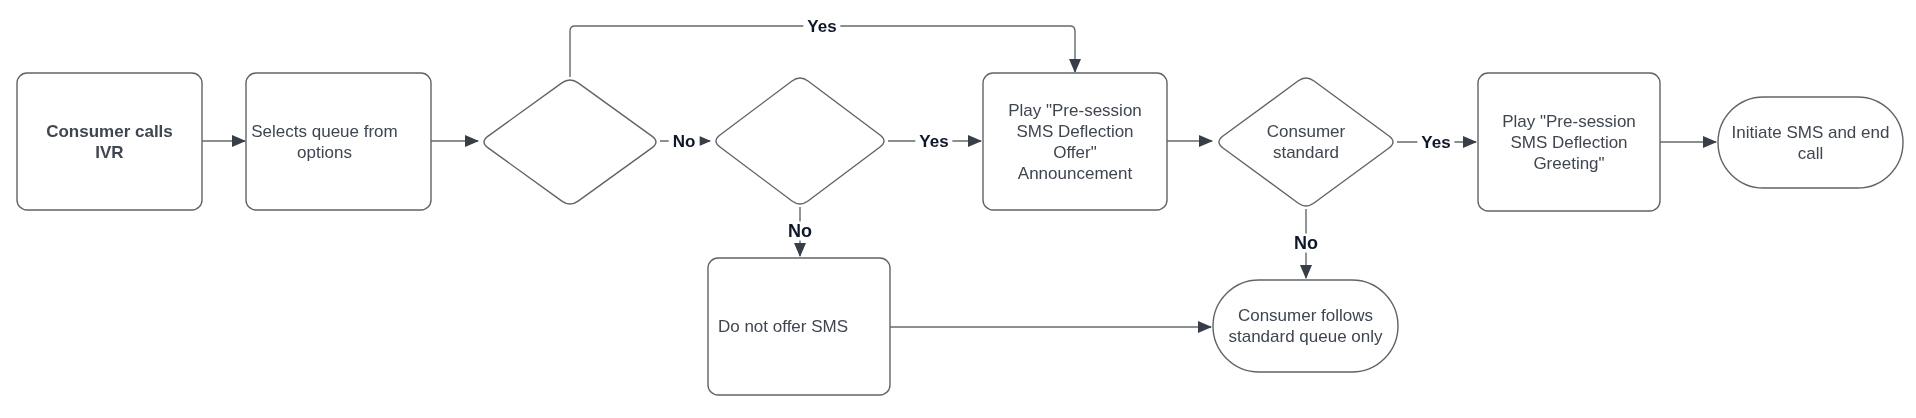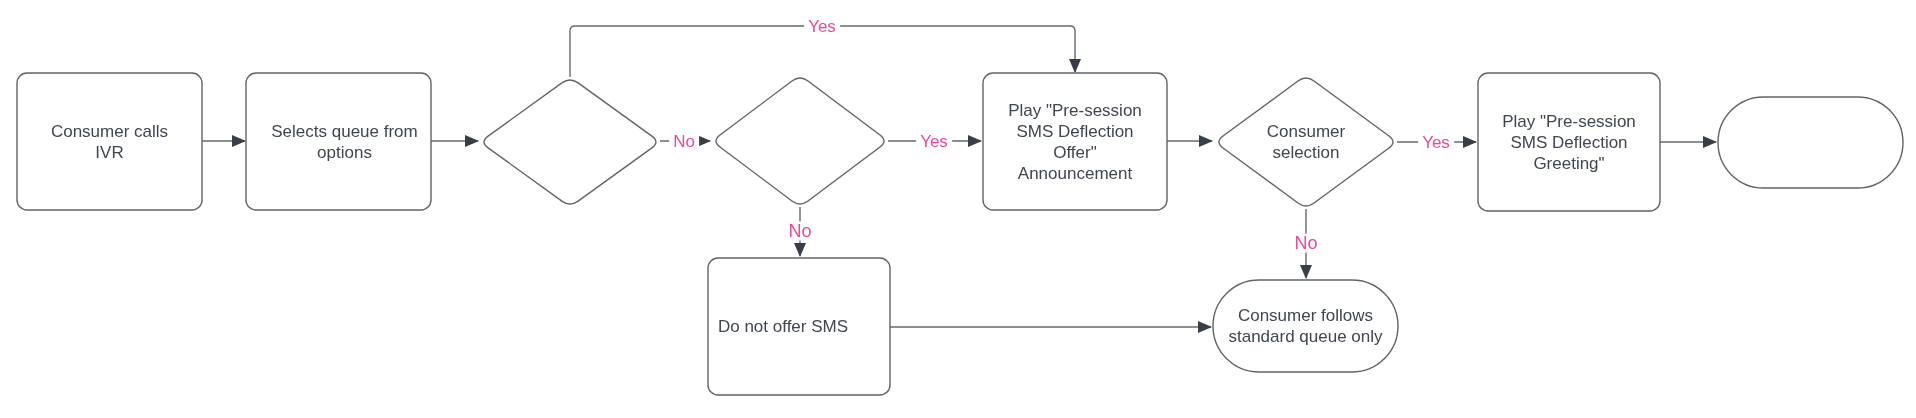--- a/index.html
+++ b/index.html
@@ -18,22 +18,22 @@
     color:#3f4650;
     font-size:17px;line-height:21px;
     white-space:pre-line;
     pointer-events:none;
   }
   .edge-label{
     position:absolute;
     transform:translate(-50%,-50%);
     background:#ffffff;
     padding:0 4px;
-    color:#ec4899;
-    font-weight:400;
+    color:#0f172a;
+    font-weight:700;
     font-size:17px;line-height:19px;
     white-space:nowrap;
   }
   .edge-label.big{font-size:18px;}
   .shape{fill:#ffffff;stroke:#5f646b;stroke-width:1.4;}
   .wire{fill:none;stroke:#65696e;stroke-width:1.4;}
 </style>
 </head>
 <body>
 
@@ -63,40 +63,42 @@
     <path class="shape" d="M561.9,82.9 Q570,77 578.1,82.9 L651.9,136.1 Q660,142 651.9,147.9 L578.1,201.1 Q570,207 561.9,201.1 L488.1,147.9 Q480,142 488.1,136.1 Z"></path>
     <path class="shape" d="M792,81 Q800,75 808,81 L880,135 Q888,141 880,147 L808,201 Q800,207 792,201 L720,147 Q712,141 720,135 Z"></path>
     <rect class="shape" x="983" y="73" width="184" height="137" rx="10"></rect>
     <path class="shape" d="M1298,81 Q1306,75 1314,81 L1389,136 Q1397,142 1389,148 L1314,203 Q1306,209 1298,203 L1223,148 Q1215,142 1223,136 Z"></path>
     <rect class="shape" x="1478" y="73" width="182" height="138" rx="10"></rect>
     <rect class="shape" x="1718" y="97" width="185" height="91" rx="45.5"></rect>
     <rect class="shape" x="708" y="258" width="182" height="137" rx="10"></rect>
     <rect class="shape" x="1213" y="280" width="185" height="92" rx="46"></rect>
   </svg>
 
-  <div class="node-label" style="left:17px;top:73px;width:185px;height:137px;">Consumer calls
+  <div class="node-label" style="left:17px;top:73px;width:185px;height:137px;font-weight:bold;">Consumer calls
 IVR</div>
 
-  <div class="node-label" style="left:252px;top:73px;width:185px;height:137px;">Selects queue from
+  <div class="node-label" style="left:232px;top:73px;width:185px;height:137px;">Selects queue from
 options</div>
 
 
 
   <div class="node-label" style="left:983px;top:73px;width:184px;height:137px;">Play "Pre-session
 SMS Deflection
 Offer"
 Announcement</div>
 
   <div class="node-label" style="left:1215px;top:75px;width:182px;height:134px;">Consumer
-selection</div>
+standard</div>
 
   <div class="node-label" style="left:1478px;top:73px;width:182px;height:138px;">Play "Pre-session
 SMS Deflection
 Greeting"</div>
 
+  <div class="node-label" style="left:1718px;top:97px;width:185px;height:91px;">Initiate SMS and end
+call</div>
 
   <div class="node-label" style="left:708px;top:258px;width:150px;height:137px;">Do not offer SMS</div>
 
   <div class="node-label" style="left:1213px;top:280px;width:185px;height:92px;">Consumer follows
 standard queue only</div>
 
   <span class="edge-label" style="left:822px;top:26px;">Yes</span>
 
   <span class="edge-label" style="left:684px;top:141px;">No</span>
 

